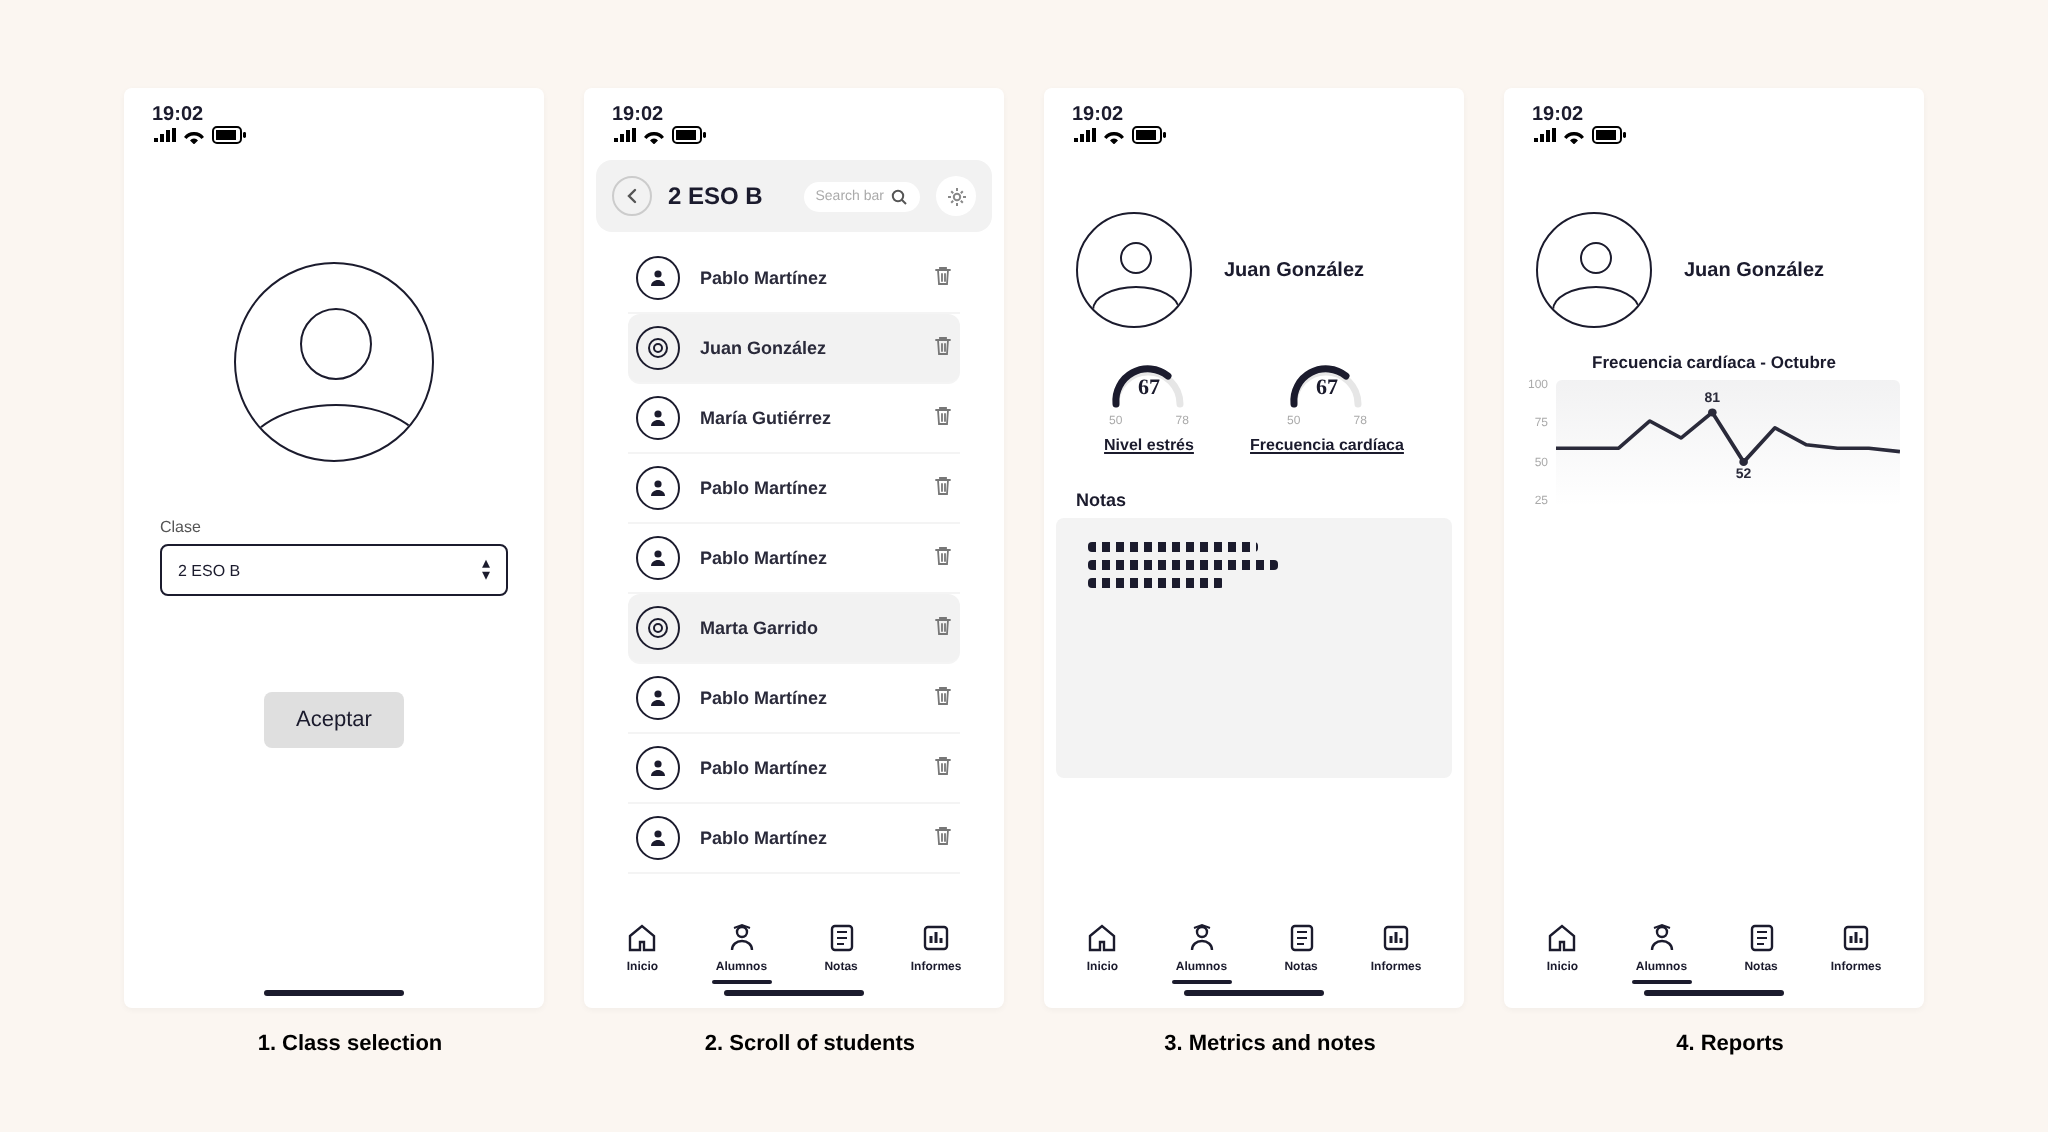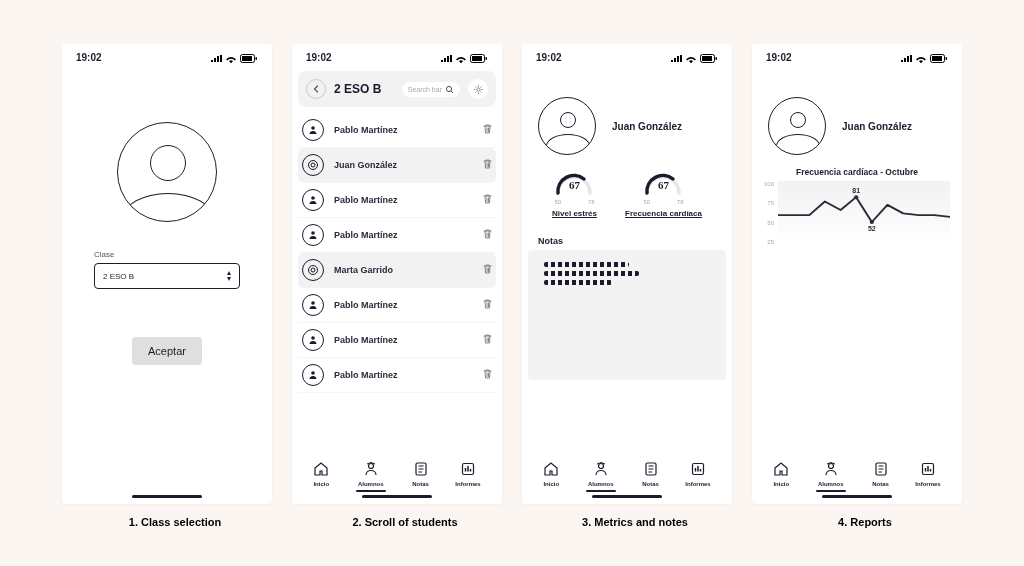--- a/index.html
+++ b/index.html
@@ -22,27 +22,27 @@
     border-radius: 4px;
     box-shadow: 0 1px 3px rgba(0,0,0,0.04);
     position: relative;
     overflow: hidden;
     color: #1B1B2D;
   }
   .caption { font-size: 11px; font-weight: 600; color: #000; margin-left: 16px; }
 
   
   .status {
-    display: flex; justify-content: space-between; align-items: flex-end;
-    padding: 8px 14px 4px; font-size: 10px; font-weight: 600;
+    display: flex; justify-content: space-between; align-items: flex-start;
+    padding: 8px 14px 4px; font-size: 10px; font-weight: 600; flex-direction: column;
   }
   .status-icons { display: flex; gap: 3px; align-items: center; }
 
   
-  .f1-body { display:flex; flex-direction:column; align-items:center; padding: 55px 32px 0; }
+  .f1-body { display:flex; flex-direction:column; align-items:center; padding: 55px 18px 0; }
   .avatar-lg {
     width: 100px; height: 100px; border: 1px solid #1B1B2D; border-radius: 50%;
     position: relative; overflow:hidden;
   }
   .avatar-lg::before {
     content:""; position:absolute; width:34px; height:34px; border:1px solid #1B1B2D;
     border-radius:50%; top:22px; left:32px;
   }
   .avatar-lg::after {
     content:""; position:absolute; width:90px; height:50px; border:1px solid #1B1B2D;
@@ -74,21 +74,21 @@
   }
   .header-title { font-size:12px; font-weight:700; flex:1; }
   .search-pill {
     background:#FFF; border-radius:12px; padding:3px 6px; display:flex;
     align-items:center; gap:3px; font-size:7px; color:#AAA;
   }
   .gear-btn {
     width:20px; height:20px; background:#FFF; border-radius:50%;
     display:flex; align-items:center; justify-content:center; font-size:10px; color:#888;
   }
-  .student-list { display:flex; flex-direction:column; padding: 2px 6px 0; }
+  .student-list { display:flex; flex-direction:column; padding: 2px 22px 0; }
   .student-row {
     display:flex; align-items:center; gap:10px; padding:6px 4px;
     border-bottom:1px solid #F4F4F4;
   }
   .student-row.sel { background:#F2F2F2; border-radius:6px; }
   .avatar-sm {
     width:22px; height:22px; border:1px solid #1B1B2D; border-radius:50%;
     display:flex; align-items:center; justify-content:center;
   }
   .student-name { font-size:9px; font-weight:600; flex:1; color:#2A2A3A;}
@@ -226,20 +226,32 @@
             </svg></span>
         </div>
         <div class="student-row sel">
           <div class="avatar-sm">
             <svg width="12" height="12" viewBox="0 0 12 12">
               <circle cx="6" cy="6" r="4.5" fill="none" stroke="#1B1B2D"></circle>
               <circle cx="6" cy="6" r="2" fill="none" stroke="#1B1B2D"></circle>
             </svg>
           </div>
           <div class="student-name">Juan González</div>
+          <span class="trash"><svg width="9" height="10" viewBox="0 0 9 10">
+              <path d="M1 2h7M3 2V1h3v1M2 2l.5 7h4L7 2M4 4v3.5M5.5 4v3.5" stroke="#777" stroke-width="0.9" fill="none" stroke-linecap="round"></path>
+            </svg></span>
+        </div>
+        <div class="student-row">
+          <div class="avatar-sm">
+            <svg width="12" height="12" viewBox="0 0 12 12">
+              <circle cx="6" cy="4" r="1.8" fill="#1B1B2D"></circle>
+              <path d="M2.5 10c0-1.8 1.6-3 3.5-3s3.5 1.2 3.5 3" fill="#1B1B2D"></path>
+            </svg>
+          </div>
+          <div class="student-name">María Gutiérrez</div>
           <span class="trash"><svg width="9" height="10" viewBox="0 0 9 10">
               <path d="M1 2h7M3 2V1h3v1M2 2l.5 7h4L7 2M4 4v3.5M5.5 4v3.5" stroke="#777" stroke-width="0.9" fill="none" stroke-linecap="round"></path>
             </svg></span>
         </div>
         <div class="student-row">
           <div class="avatar-sm">
             <svg width="12" height="12" viewBox="0 0 12 12">
               <circle cx="6" cy="4" r="1.8" fill="#1B1B2D"></circle>
               <path d="M2.5 10c0-1.8 1.6-3 3.5-3s3.5 1.2 3.5 3" fill="#1B1B2D"></path>
             </svg>

